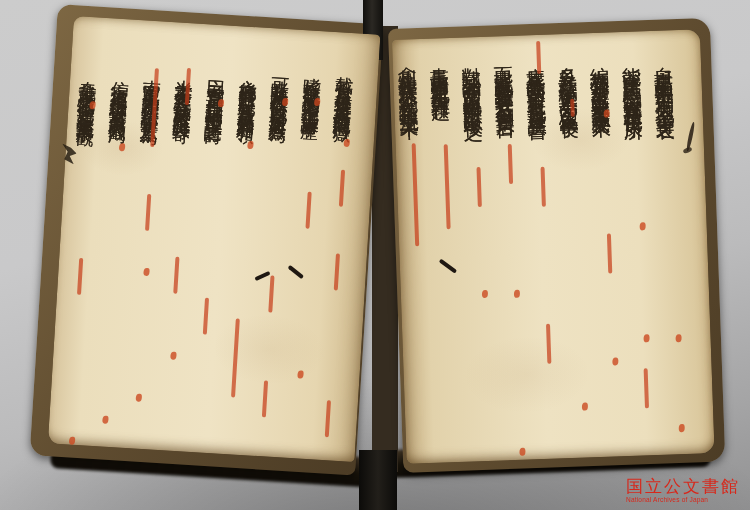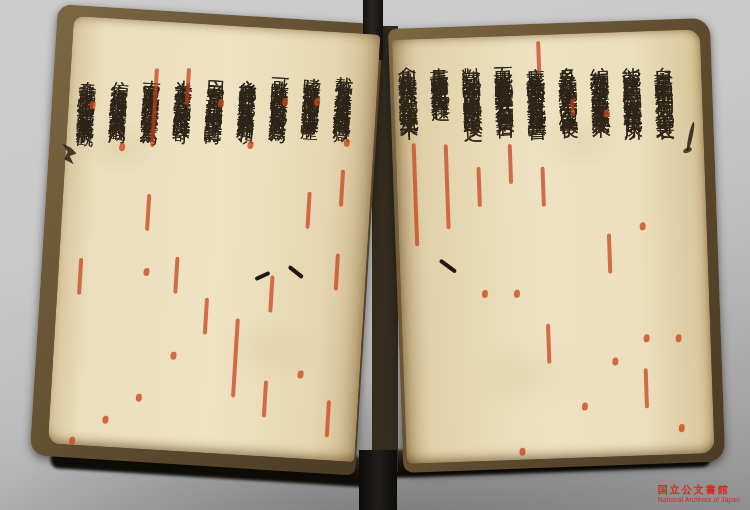--- a/index.html
+++ b/index.html
@@ -42,21 +42,21 @@
   .page-left  .col{font-size:18px;letter-spacing:2.8px;}
   .rl{position:absolute;width:3.5px;border-radius:2px;background:rgba(198,62,26,.72);}
   .rd{position:absolute;width:6px;height:8px;border-radius:60% 40% 55% 45%;background:rgba(203,70,30,.78);}
   .bmark{position:absolute;background:#1f1812;border-radius:2px;}
   .tear{position:absolute;left:-4px;top:128px;width:15px;height:20px;background:#271e13;opacity:.85;
     clip-path:polygon(0 0,60% 18%,100% 45%,55% 60%,85% 100%,20% 78%,40% 40%);}
   .smudge{position:absolute;left:293px;top:92px;width:4px;height:30px;background:#241a10;border-radius:50%;transform:rotate(14deg);opacity:.85;}
   .smudge2{position:absolute;left:287px;top:118px;width:9px;height:5px;background:#2a2015;border-radius:50%;transform:rotate(-20deg);opacity:.8;}
   
   .watermark{position:absolute;right:10px;bottom:7px;text-align:left;line-height:1;color:#d7281b;}
-  .wm-ja{font-size:10px;font-weight:bold;letter-spacing:2px;}
+  .wm-ja{font-size:17px;font-weight:normal;letter-spacing:2px;}
   .wm-en{font-size:6.5px;margin-top:2px;letter-spacing:.2px;font-family:"Liberation Sans",sans-serif;}
 </style>
 </head>
 <body>
 
 <div class="vignette"></div>
 
 <div class="shadow-strip shadow-left"></div>
 <div class="shadow-strip shadow-right"></div>
 <div class="gutter"></div>

